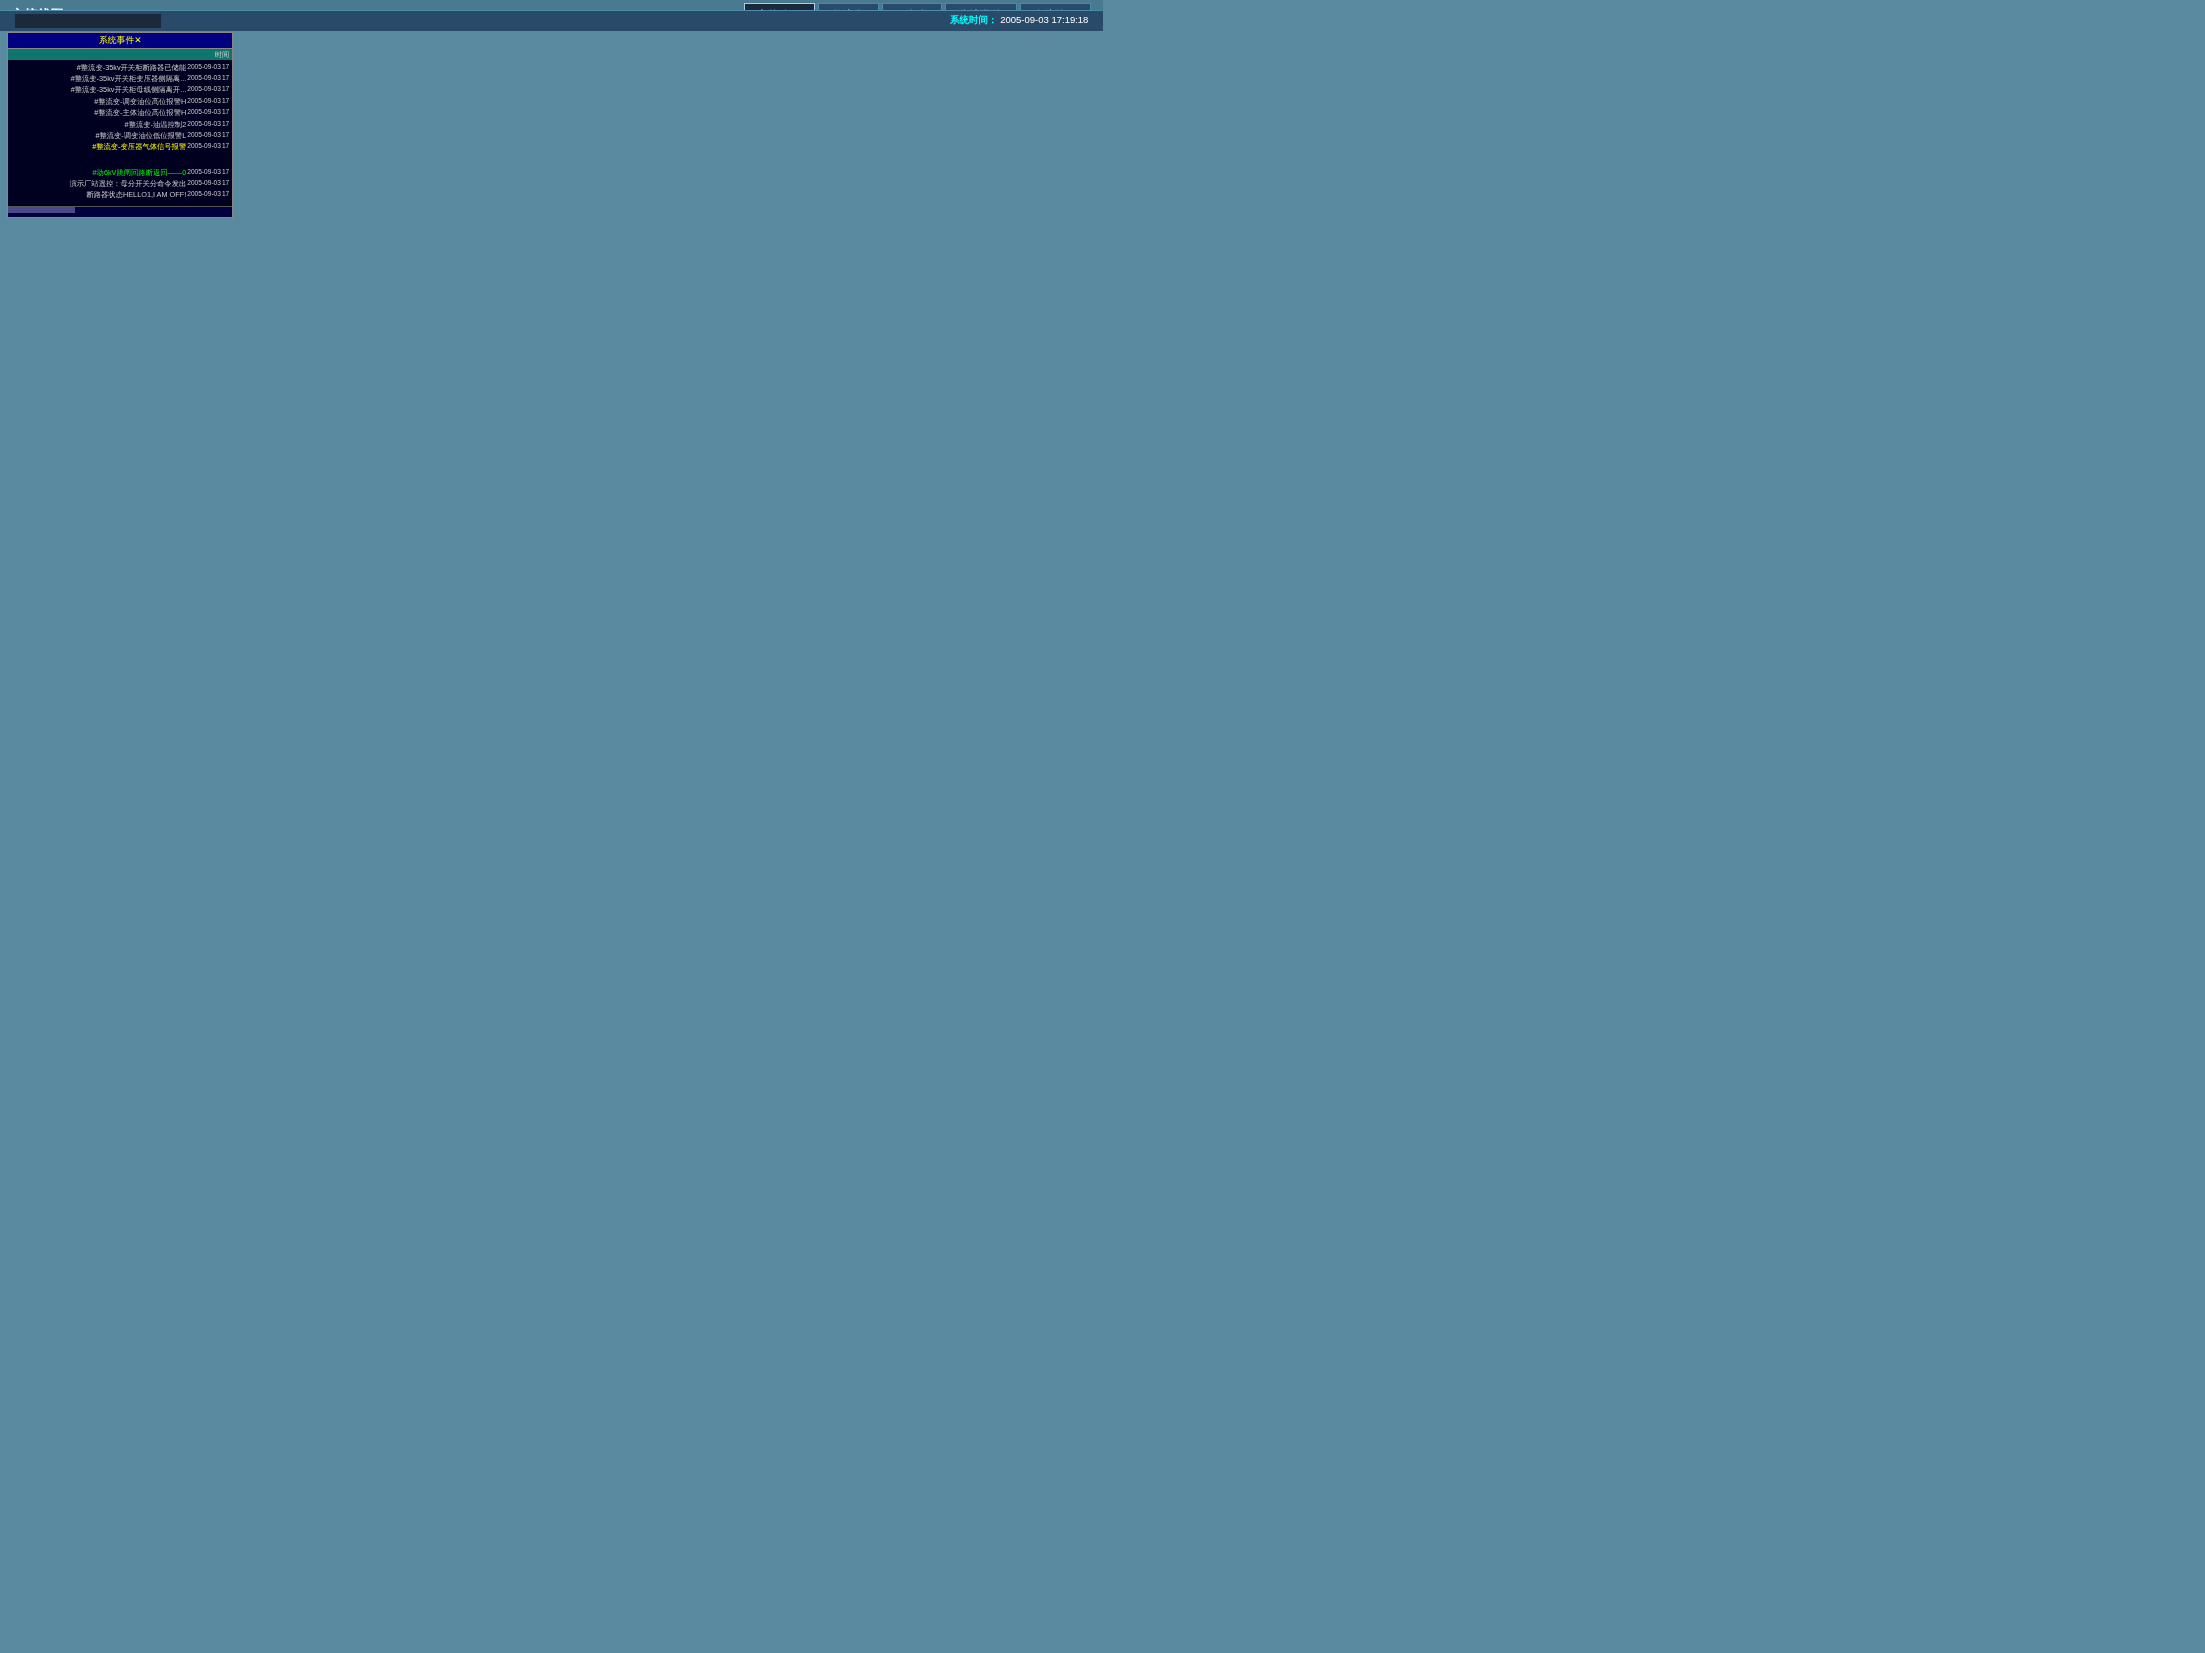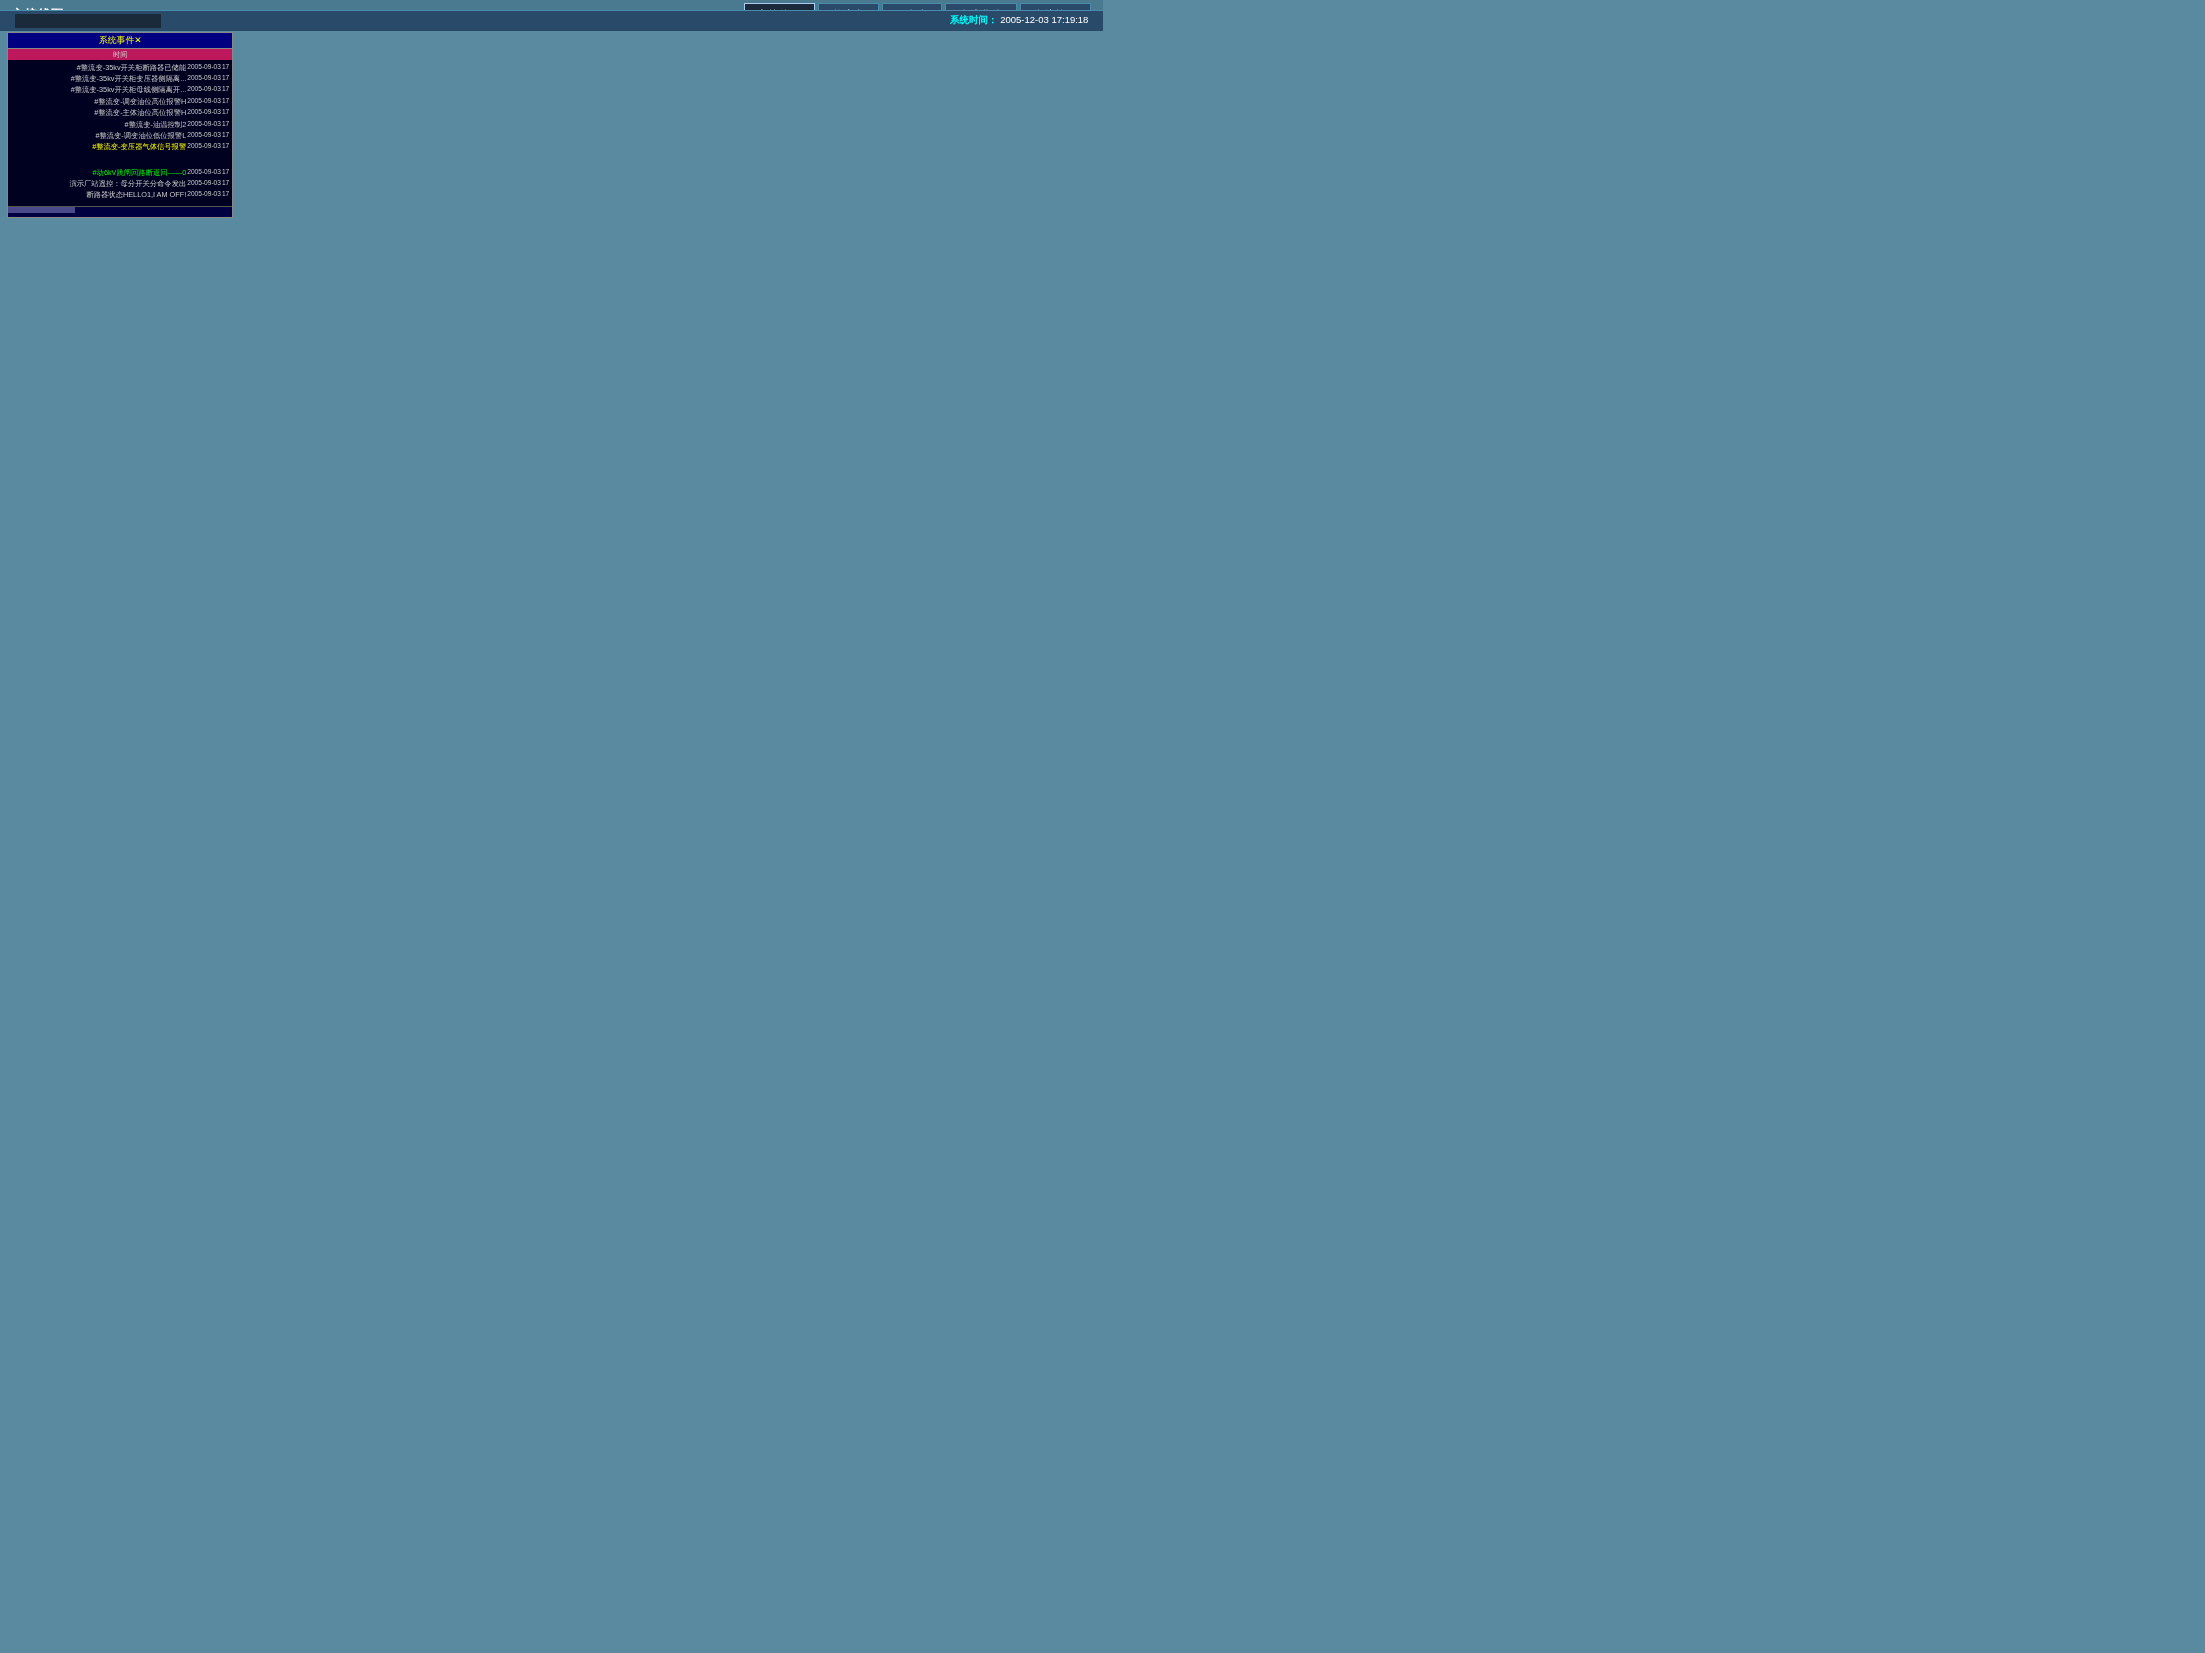--- a/index.html
+++ b/index.html
@@ -76,25 +76,25 @@
       justify-content: center;
       border-bottom: 0.7px solid #888;
     }
     .sys-events-title span { color: #ffff00; }
     .sys-events-close {
       color: white;
       cursor: pointer;
       font-size: 8.8px;
     }
     .sys-events-header {
-      background: #be185d;
+      background: #0f766e;
       color: #cccccc;
       font-size: 7.3px;
       padding: 0.7px 2.9px;
-      text-align: center;
+      text-align: right;
     }
     .sys-events-body {
       background: #000020;
       height: 146px;
       overflow-y: scroll;
       padding: 1.5px;
     }
     .event-row {
       font-size: 7.3px;
       padding: 0.7px 1.5px;
@@ -579,18 +579,18 @@
       <line x1="845" y1="593" x2="845" y2="640" stroke="#4a8aaa" stroke-width="1.5"></line>
       <line x1="940" y1="593" x2="940" y2="640" stroke="#4a8aaa" stroke-width="1.5"></line>
       <line x1="1075" y1="593" x2="1075" y2="640" stroke="#4a8aaa" stroke-width="1.5"></line>
       <line x1="1170" y1="593" x2="1170" y2="640" stroke="#4a8aaa" stroke-width="1.5"></line>
     </svg>
 
     <div class="status-bar">
       <div class="status-left"></div>
       <div class="status-time">
         <strong>系统时间：</strong>
-        <span>2005-12-03  17:19:18</span>
+        <span>2005-09-03  17:19:18</span>
       </div>
     </div>
   </div>
 </div>
 
 
 </body></html>

